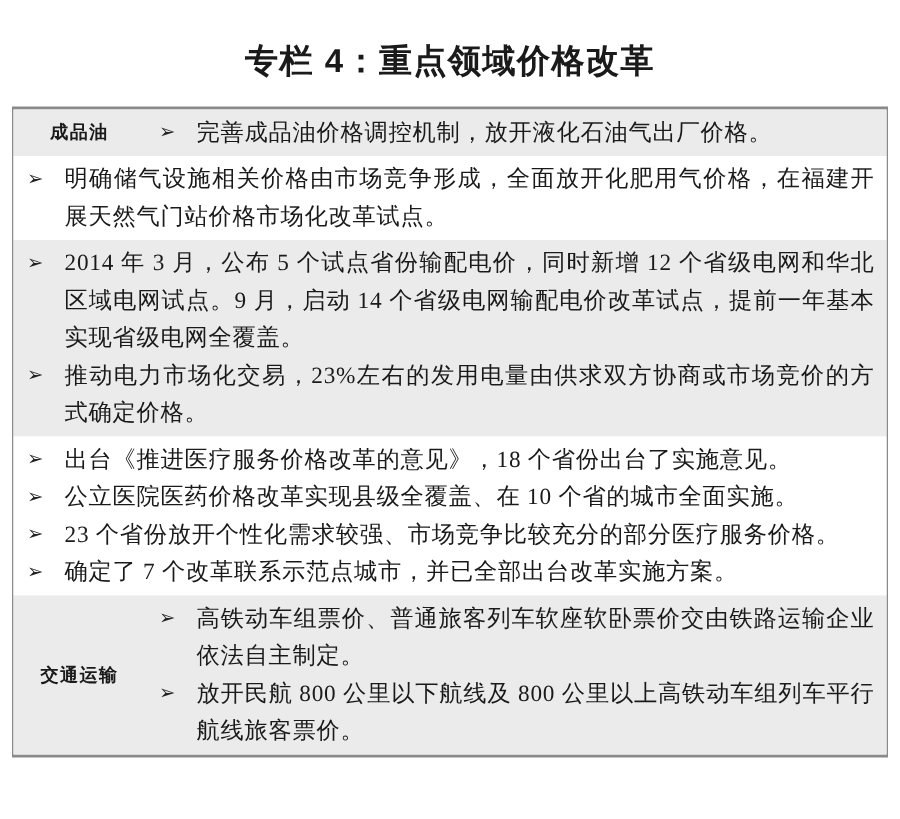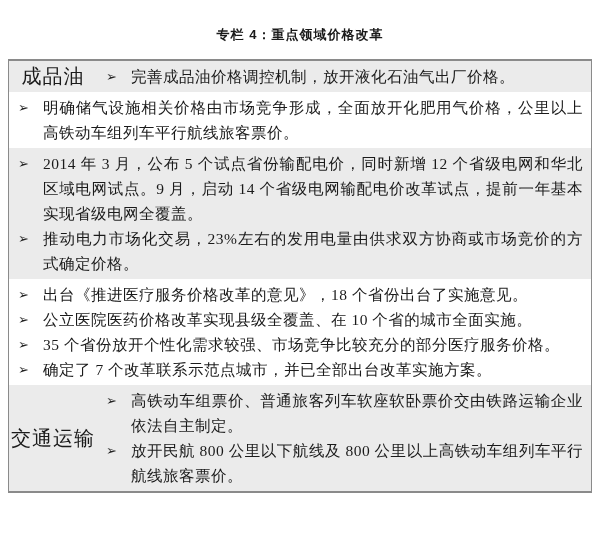--- a/index.html
+++ b/index.html
@@ -13,41 +13,41 @@
     width:600px;height:546px;
     background:#ffffff;
     font-family:"Liberation Serif","DejaVu Serif",serif;
     color:var(--text);
     overflow:hidden;
   }
   .title{
     margin:26px 16px 15px;
     text-align:center;
     font-family:"Liberation Sans","DejaVu Sans",sans-serif;
-    font-size:13px;
+    font-size:22px;
     font-weight:bold;
     letter-spacing:1px;
   }
   .box{
     margin:0 8px;
     border:2px solid var(--border);
     border-left-width:1px;
     border-right-width:1px;
   }
   .row{display:flex;}
   .row.shaded{background:var(--row-shaded);}
   .row.plain{background:var(--row-plain);}
   .cat{
     flex:0 0 88px;
     display:flex;
     align-items:center;
     justify-content:center;
     font-family:"Liberation Sans","DejaVu Sans",sans-serif;
-    font-weight:normal;
-    font-size:20px;
+    font-weight:bold;
+    font-size:12px;
     letter-spacing:1px;
   }
   .content{
     flex:1;
     padding:3px 8px 3px 0;
   }
   .item{
     display:flex;
     line-height:25px;
     font-size:15.5px;
@@ -83,21 +83,21 @@
           <span class="arrow">➢</span>
           <span class="text">完善成品油价格调控机制，放开液化石油气出厂价格。</span>
         </div>
       </div>
     </div>
 
     <div class="row plain">
       <div class="content">
         <div class="item">
           <span class="arrow">➢</span>
-          <span class="text">明确储气设施相关价格由市场竞争形成，全面放开化肥用气价格，公里以上高铁动车组列车平行航线旅客票价。</span>
+          <span class="text">明确储气设施相关价格由市场竞争形成，全面放开化肥用气价格，在福建开展天然气门站价格市场化改革试点。</span>
         </div>
       </div>
     </div>
 
     <div class="row shaded">
       <div class="content">
         <div class="item">
           <span class="arrow">➢</span>
           <span class="text">2014 年 3 月，公布 5 个试点省份输配电价，同时新增 12 个省级电网和华北区域电网试点。9 月，启动 14 个省级电网输配电价改革试点，提前一年基本实现省级电网全覆盖。</span>
         </div>
@@ -113,21 +113,21 @@
         <div class="item">
           <span class="arrow">➢</span>
           <span class="text">出台《推进医疗服务价格改革的意见》，18 个省份出台了实施意见。</span>
         </div>
         <div class="item">
           <span class="arrow">➢</span>
           <span class="text">公立医院医药价格改革实现县级全覆盖、在 10 个省的城市全面实施。</span>
         </div>
         <div class="item">
           <span class="arrow">➢</span>
-          <span class="text">35 个省份放开个性化需求较强、市场竞争比较充分的部分医疗服务价格。</span>
+          <span class="text">23 个省份放开个性化需求较强、市场竞争比较充分的部分医疗服务价格。</span>
         </div>
         <div class="item">
           <span class="arrow">➢</span>
           <span class="text">确定了 7 个改革联系示范点城市，并已全部出台改革实施方案。</span>
         </div>
       </div>
     </div>
 
     <div class="row shaded">
       <div class="cat">交通运输</div>

